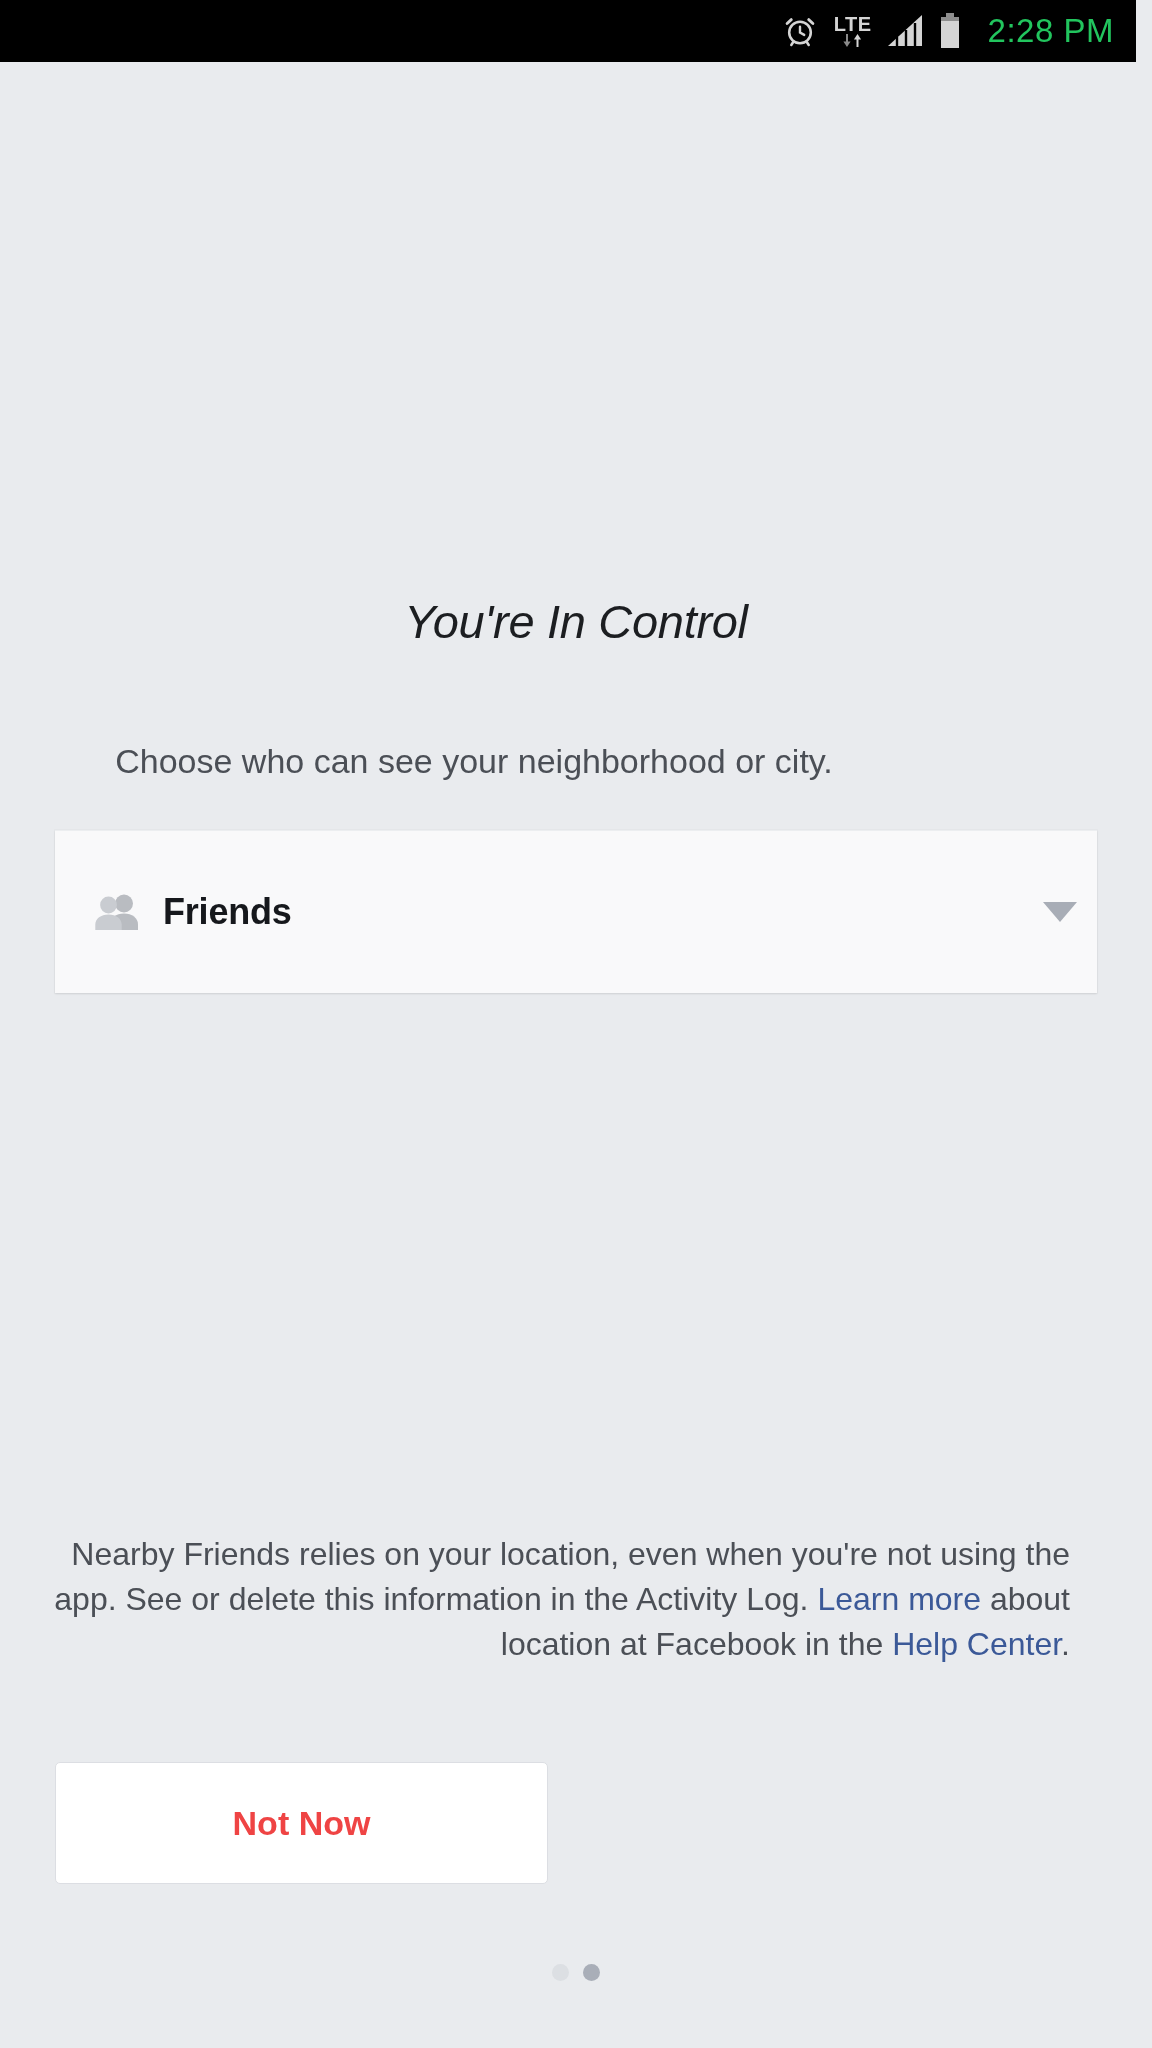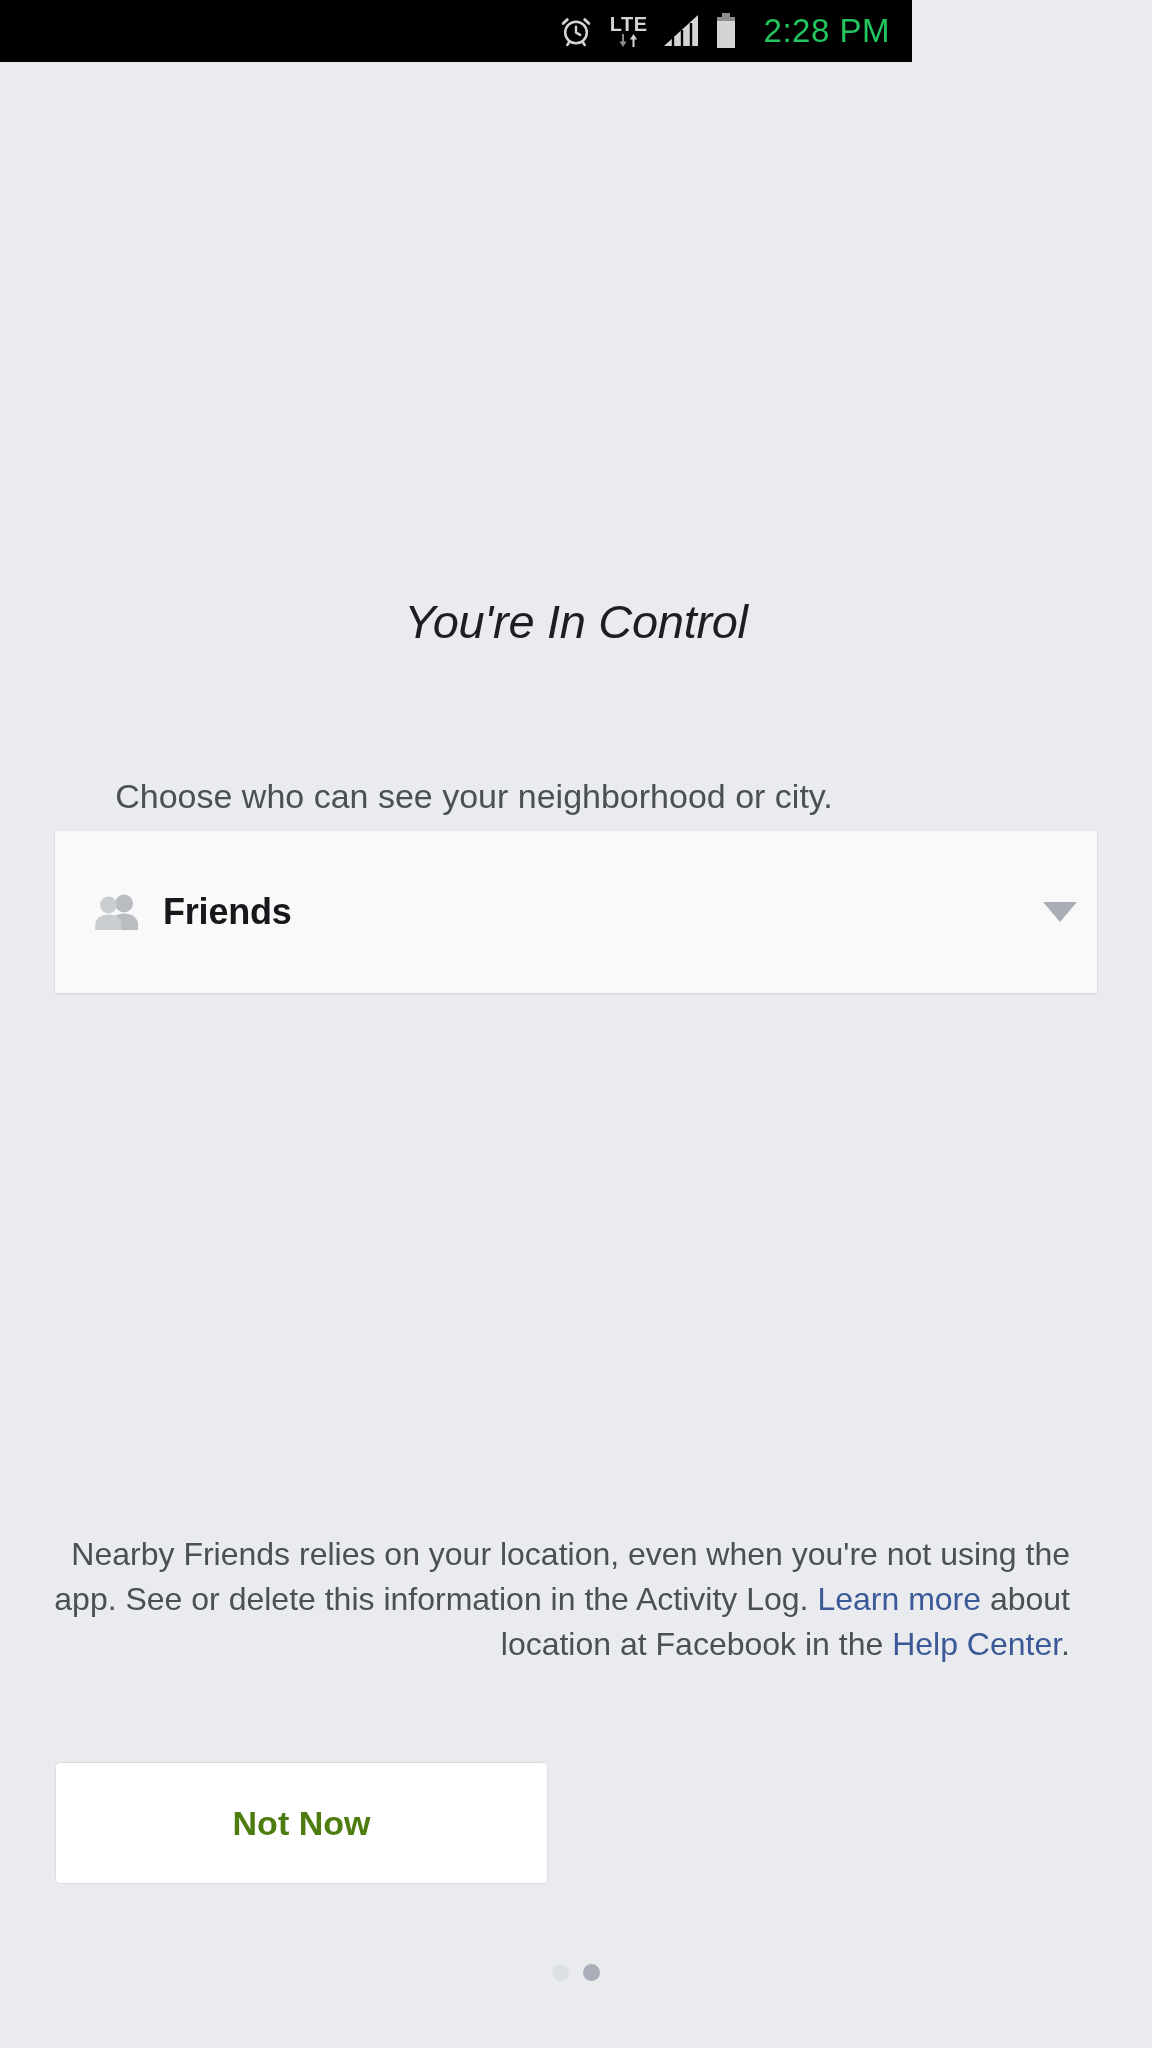--- a/index.html
+++ b/index.html
@@ -13,21 +13,21 @@
     font-family: "Liberation Sans", sans-serif;
     overflow: hidden;
     position: relative;
     -webkit-font-smoothing: antialiased;
   }
 
   
   .status-bar {
     position: absolute;
     top: 0; left: 0;
-    width: 912px;
+    width: 1136px;
     height: 62px;
     background: #000000;
     display: flex;
     align-items: center;
     justify-content: flex-end;
     padding-right: 22px;
     box-sizing: border-box;
   }
   .status-icons {
     display: flex;
@@ -94,21 +94,20 @@
 
   .subhead {
     position: absolute;
     top: 680px;
     left: 0;
     width: 948px;
     text-align: center;
     font-size: 34px;
     color: #4b4f56;
     font-weight: normal;
-    margin-top: 35px;
   }
 
   
   .audience-card {
     position: absolute;
     top: 768px;
     left: 55px;
     width: 1042px;
     height: 163px;
     background: #f9f9fa;
@@ -178,21 +177,21 @@
     justify-content: center;
     box-sizing: border-box;
     font-size: 34px;
     font-weight: bold;
     background: #ffffff;
     cursor: pointer;
     user-select: none;
   }
   .btn-secondary {
     border: 1px solid #dcdee3;
-    color: #4d7c0f;
+    color: #ef4444;
   }
   .btn-primary {
     border: 2px solid #aac0e4;
     color: #4a8ef0;
   }
 
   
   .page-dots {
     position: absolute;
     top: 1902px;

